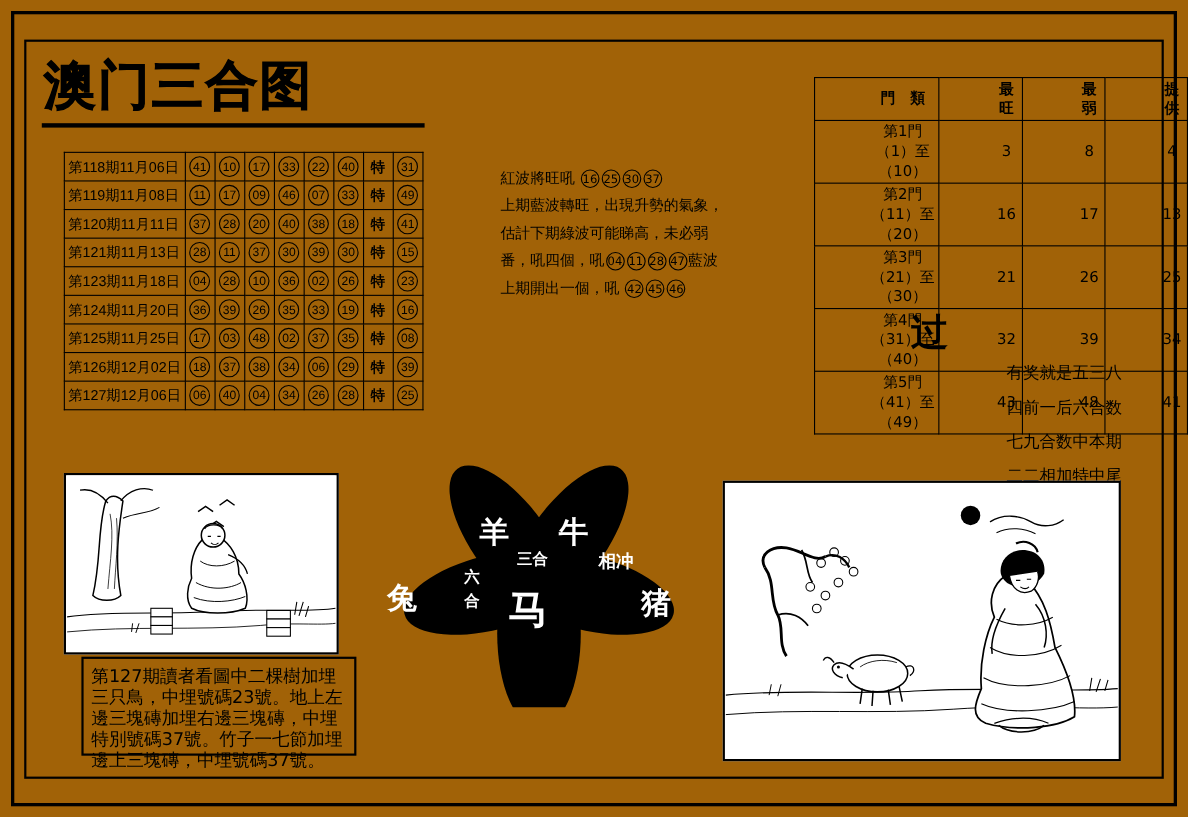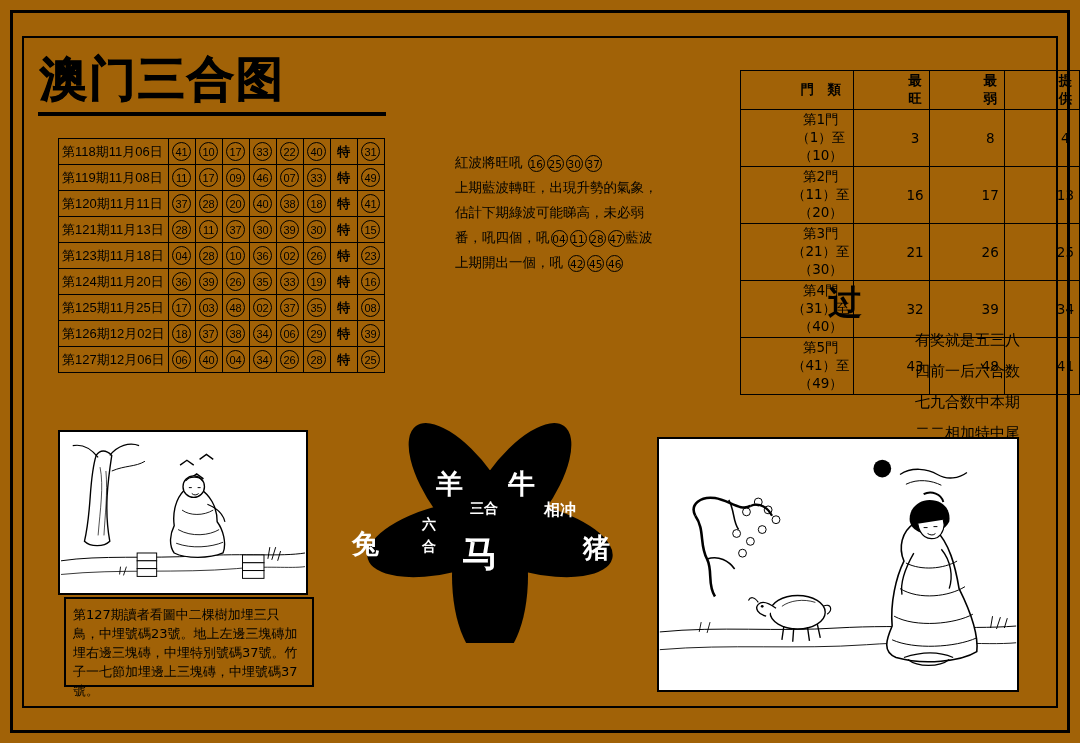--- a/index.html
+++ b/index.html
@@ -180,28 +180,28 @@
     top: 430px;
     width: 250px;
     height: 165px;
     border: 2px solid #000;
     box-sizing: border-box;
     background: #fff;
     overflow: hidden;
   }
   .pic-left-caption {
     position: absolute;
-    left: 64px;
+    left: 74px;
     top: 597px;
     width: 250px;
     height: 90px;
     border: 2px solid #000;
     box-sizing: border-box;
     padding: 6px 7px 0 7px;
-    font-size: 13px;
+    font-size: 16px;
     line-height: 19px;
     font-family: "DejaVu Sans", sans-serif;
   }
 
   
   .pic-right {
     position: absolute;
     left: 657px;
     top: 437px;
     width: 362px;

